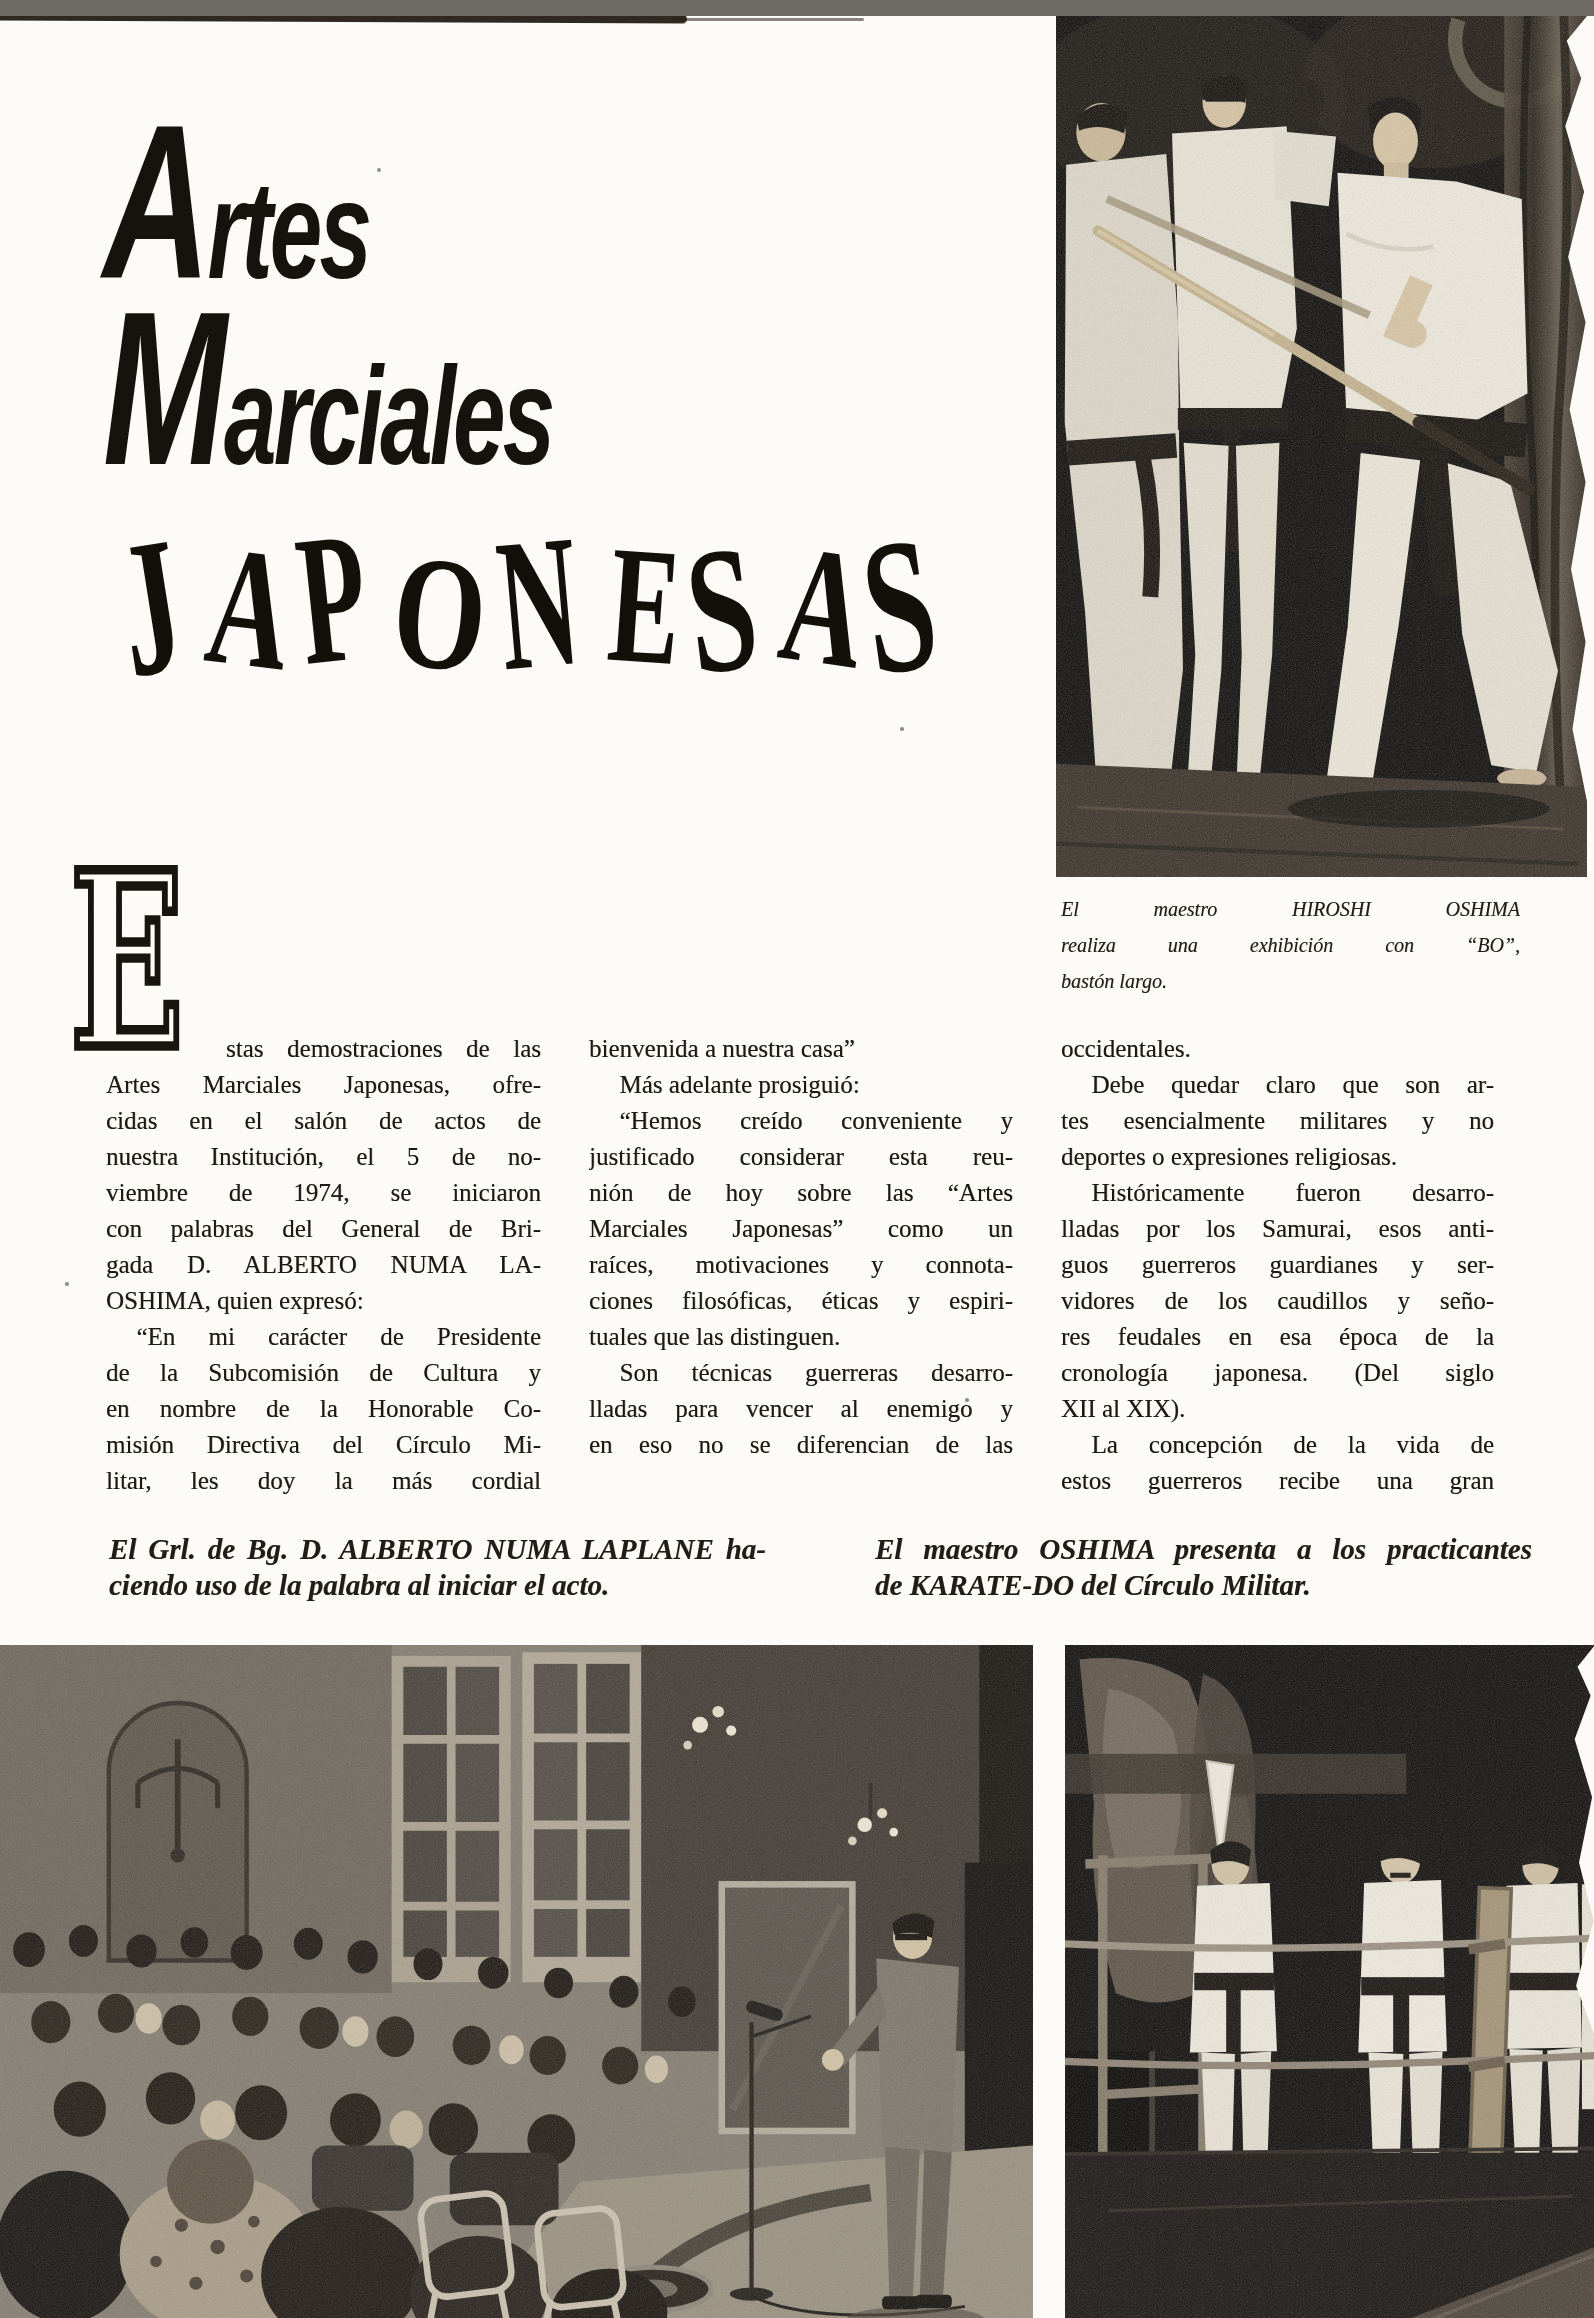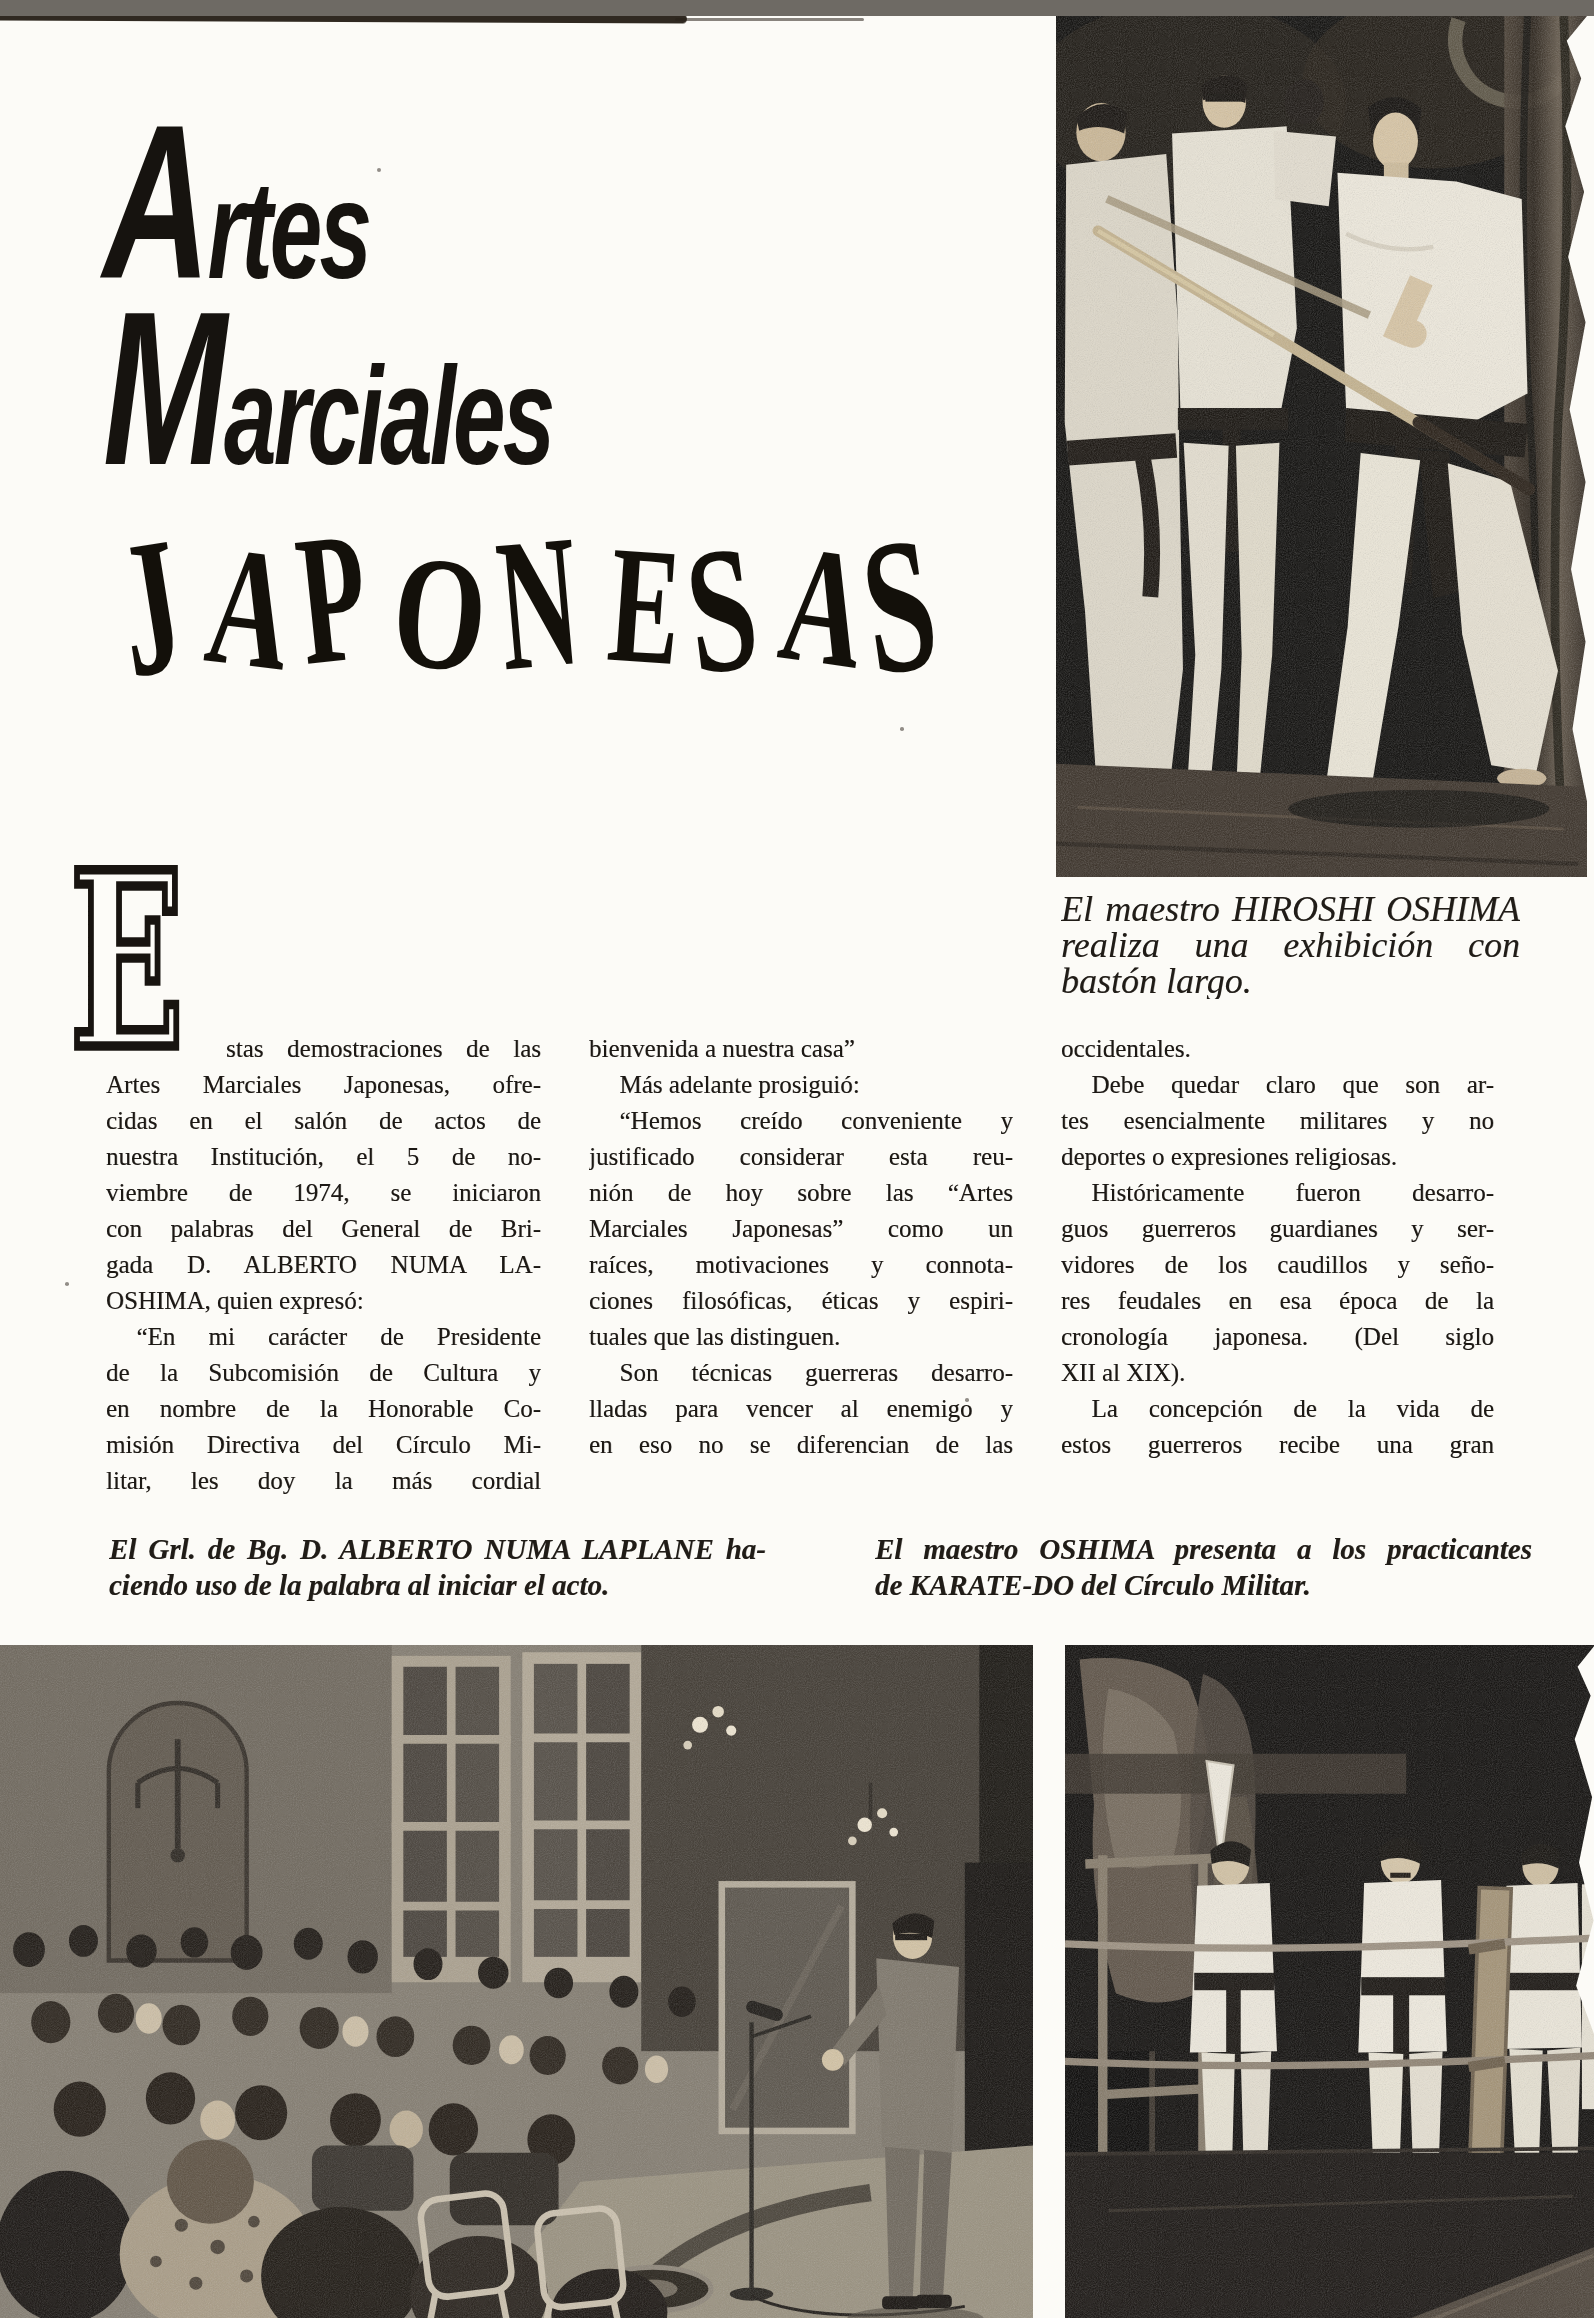--- a/index.html
+++ b/index.html
@@ -38,21 +38,21 @@
   
   .photo{position:absolute;overflow:hidden;background:#0d0c0a;}
   .photo svg{display:block;width:100%;height:100%;}
   #ph1{left:1056px;top:0;width:531px;height:861px;}
   #ph2{left:0;top:1629px;width:1033px;height:689px;}
   #ph3{left:1065px;top:1629px;width:530px;height:689px;}
 
   
   .caption{position:absolute;font-style:italic;color:#201c17;
            text-shadow:0.4px 0.4px 0.5px rgba(25,20,15,.4);}
-  #cap1{left:1061px;top:875px;width:459px;font-size:36px;line-height:36px;}
+  #cap1{left:1061px;top:875px;width:459px;font-size:20px;line-height:36px;}
   #cap2{left:109px;top:1514px;width:657px;font-size:29px;line-height:38px;font-weight:bold;}
   #cap3{left:875px;top:1514px;width:657px;font-size:29px;line-height:38px;font-weight:bold;}
 
   
   .col{position:absolute;top:1015px;font-size:25px;line-height:36px;color:#1c1814;
        text-shadow:0.4px 0.4px 0.5px rgba(25,20,15,.45);}
   #col1{left:106px;width:435px;}
   #col2{left:589px;width:424px;}
   #col3{left:1061px;width:433px;}
   .ln{height:36px;overflow:hidden;}
@@ -202,20 +202,21 @@
         <div class="ln just">en eso no se diferencian de las</div>
       </div>
   </div>
   <div class="col" id="col3">
     <div>
         <div class="ln">occidentales.</div>
         <div class="ln just ind">Debe quedar claro que son ar-</div>
         <div class="ln just">tes esencialmente militares y no</div>
         <div class="ln">deportes o expresiones religiosas.</div>
         <div class="ln just ind">Históricamente fueron desarro-</div>
+        <div class="ln just">lladas por los Samurai, esos anti-</div>
         <div class="ln just">guos guerreros guardianes y ser-</div>
         <div class="ln just">vidores de los caudillos y seño-</div>
         <div class="ln just">res feudales en esa época de la</div>
         <div class="ln just">cronología japonesa. (Del siglo</div>
         <div class="ln">XII al XIX).</div>
         <div class="ln just ind">La concepción de la vida de</div>
         <div class="ln just">estos guerreros recibe una gran</div>
       </div>
   </div>
 

